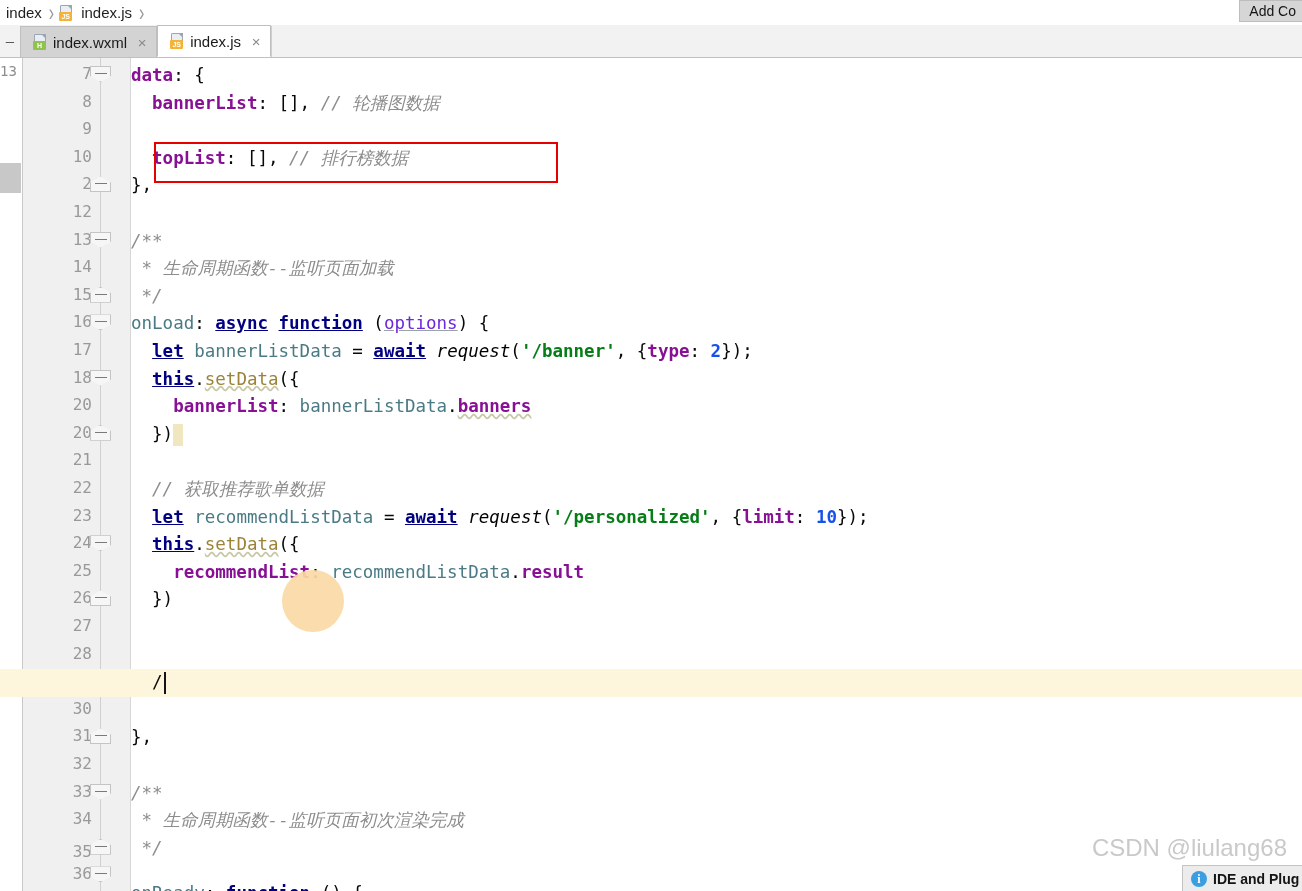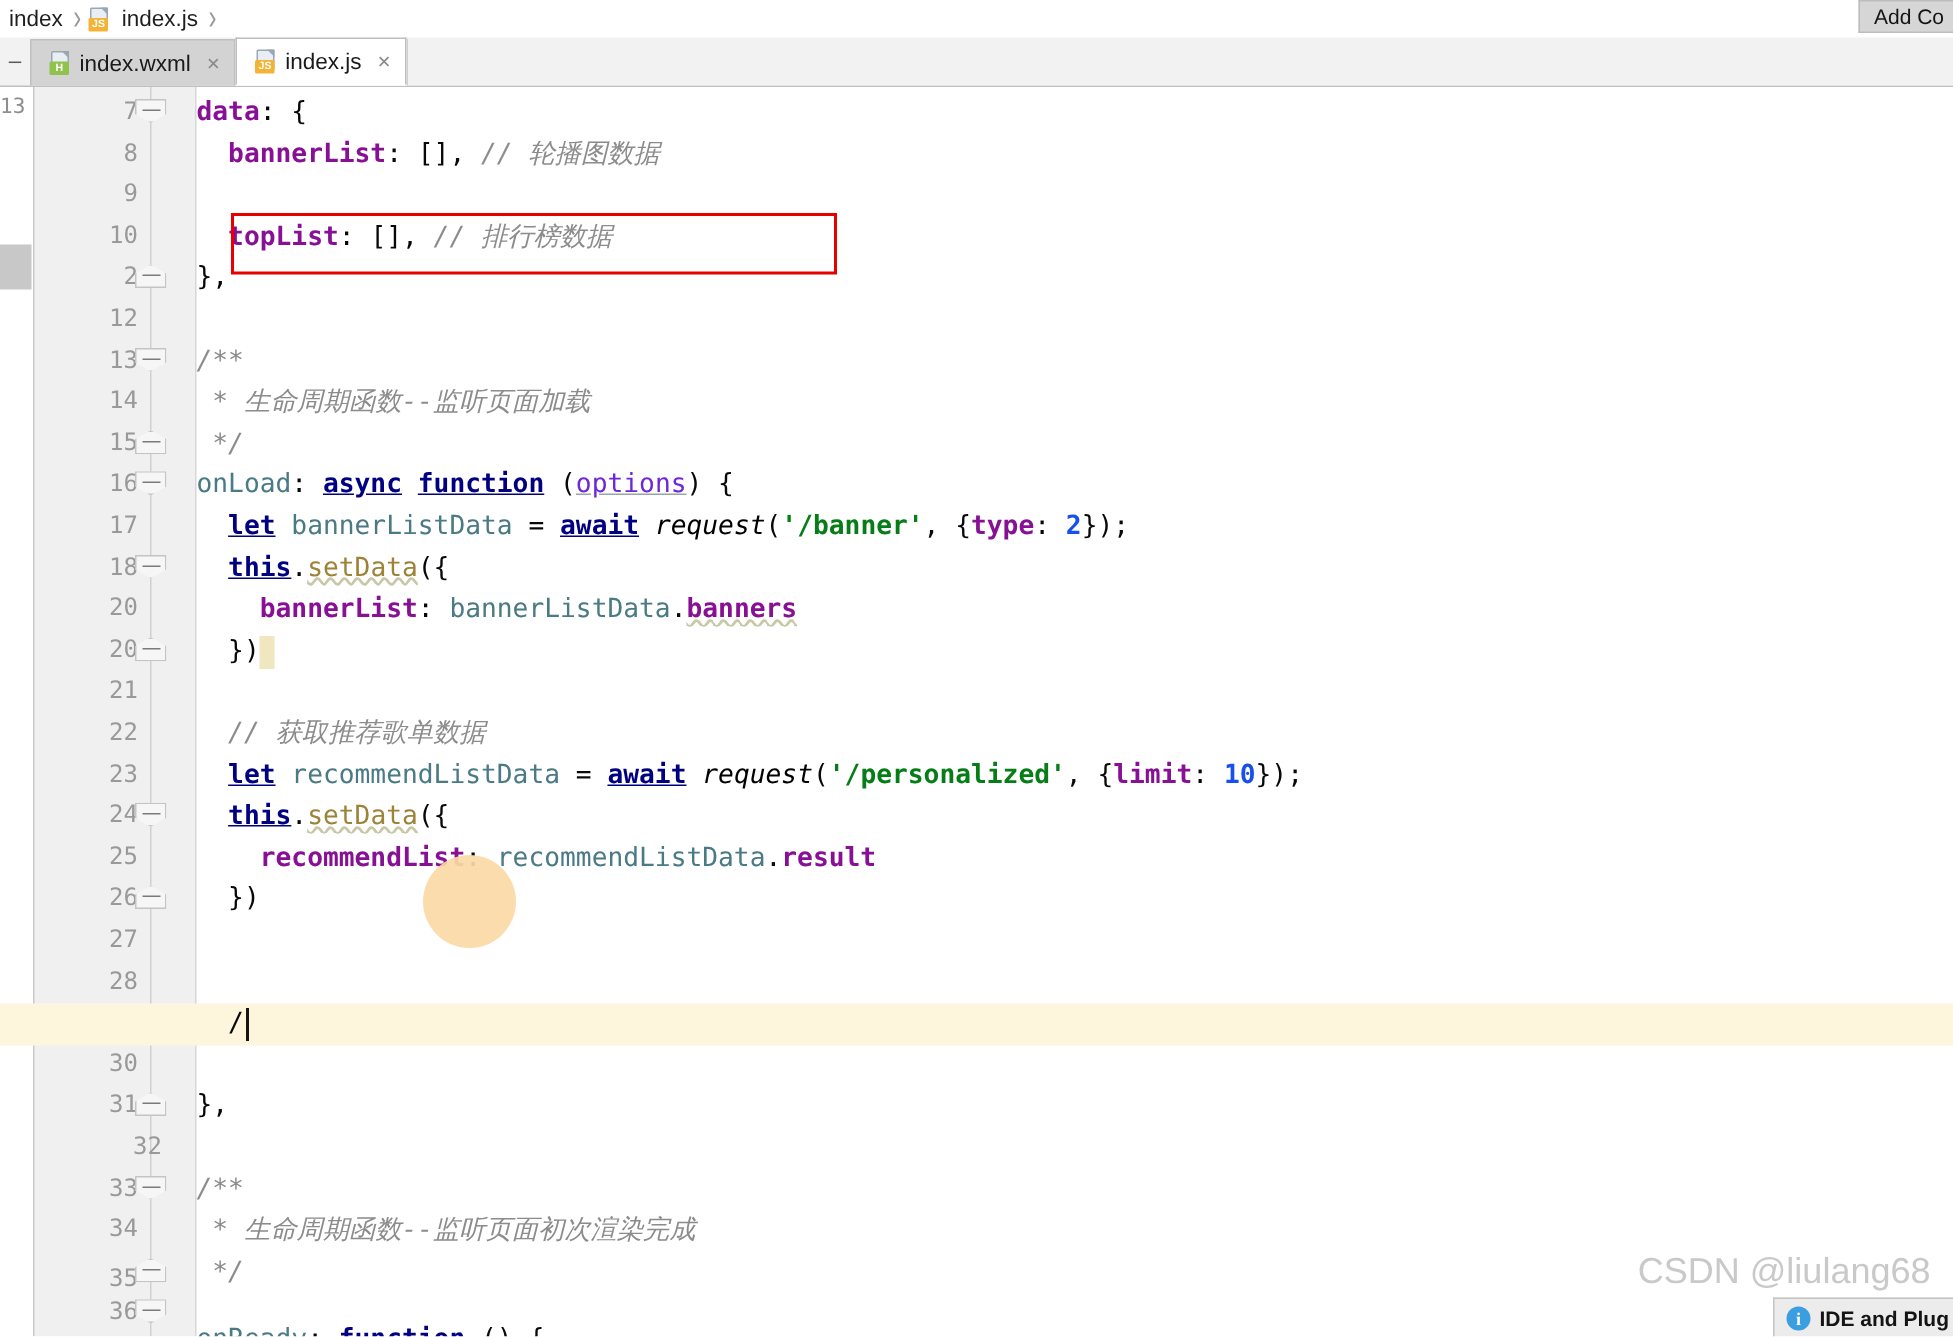--- a/index.html
+++ b/index.html
@@ -461,21 +461,21 @@
           <i></i>
         </div>
         <div class="line-num" style="top: 558px; left: 0px; width: 92px;">27</div>
         <div class="line-num" style="top: 585.6px; left: 0px; width: 92px;">28</div>
         <div class="line-num" style="top: 613.2px; left: 0px; width: 92px;">29</div>
         <div class="line-num" style="top: 640.8px; left: 0px; width: 92px;">30</div>
         <div class="line-num" style="top: 668.4px; left: 0px; width: 92px;">31</div>
         <div class="fold-mark end" style="top: 670.4px;">
           <i></i>
         </div>
-        <div class="line-num" style="top: 696px; left: 16px; width: 92px;">32</div>
+        <div class="line-num" style="top: 696px; left: 0px; width: 92px;">32</div>
         <div class="line-num" style="top: 723.6px; left: 0px; width: 92px;">33</div>
         <div class="fold-mark open" style="top: 725.6px;">
           <i></i>
         </div>
         <div class="line-num" style="top: 751.2px; left: 0px; width: 92px;">34</div>
         <div class="line-num" style="top: 784px; left: 0px; width: 92px;">35</div>
         <div class="fold-mark end" style="top: 780.8px;">
           <i></i>
         </div>
         <div class="line-num" style="top: 806.4px; left: 0px; width: 92px;">36</div>

